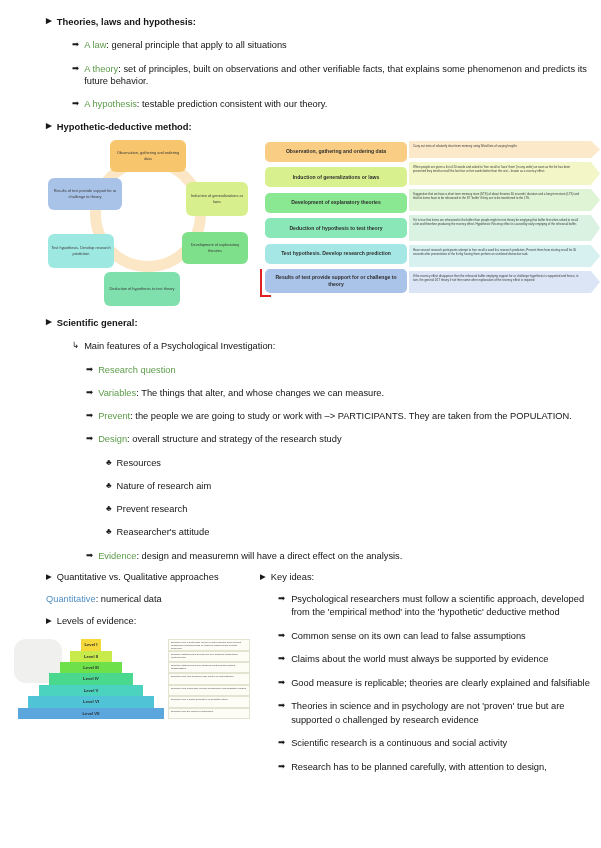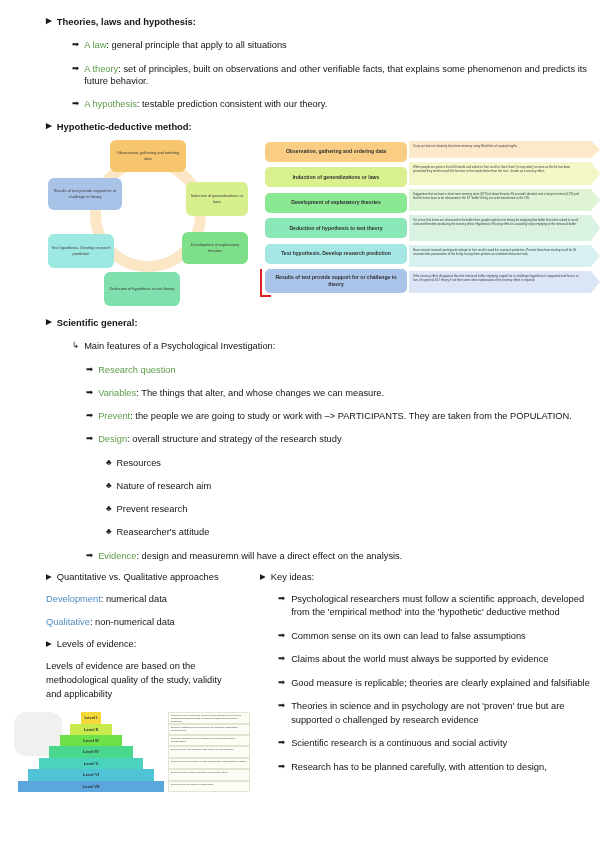--- a/index.html
+++ b/index.html
@@ -416,29 +416,27 @@
   </div>
 
   <div class="cols">
 
     <div class="col-left">
       <div class="c-head">
         <span class="glyph">▶</span>
         <span class="txt">Quantitative vs. Qualitative approaches</span>
       </div>
 
-      <div class="c-line"><span class="term-blue">Development</span><span>: numerical data</span></div>
-      <div class="c-line"><span class="term-blue">Qualitative</span><span>: non-numerical data</span></div>
+      <div class="c-line"><span class="term-blue">Quantitative</span><span>: numerical data</span></div>
 
       <div class="c-head">
         <span class="glyph">▶</span>
         <span class="txt">Levels of evidence:</span>
       </div>
 
-      <div class="c-para">Levels of evidence are based on the methodological quality of the study, validity and applicability</div>
 
       <div class="pyr-wrap">
         <div class="blob"></div>
         <div class="pyr">
           <div class="pband" style="top:0px;    left:63px; width:20px;  background:#f5d83a;">
               <span class="ptext">Level I</span>
             </div>
           <div class="pband" style="top:11.4px; left:52px; width:42px;  background:#c8ea4a;">
               <span class="ptext">Level II</span>
             </div>

